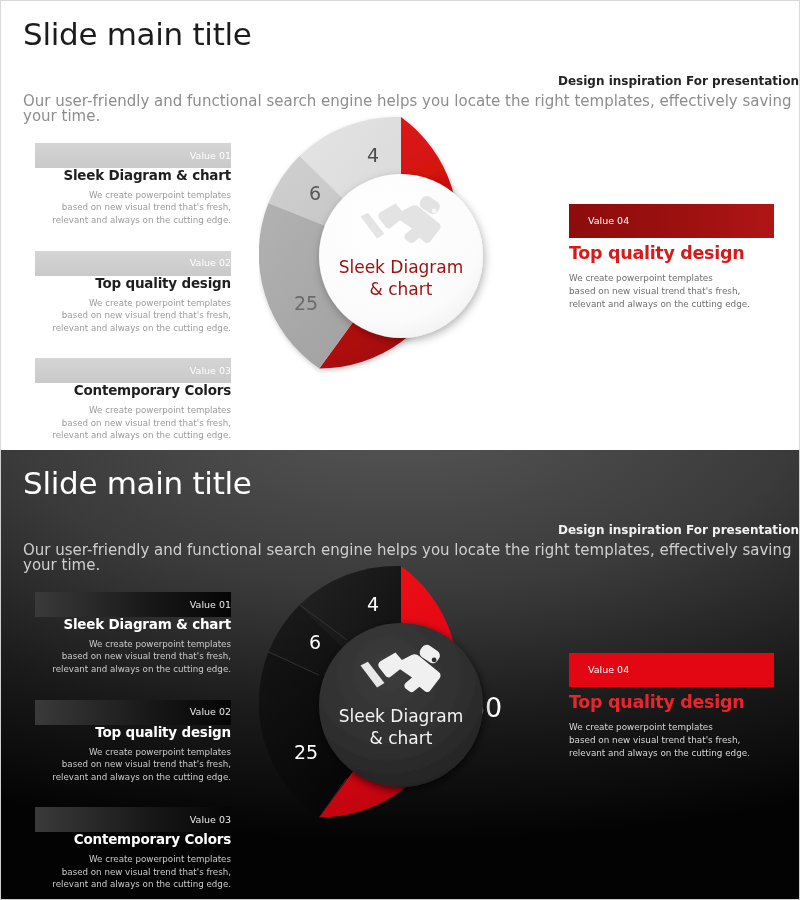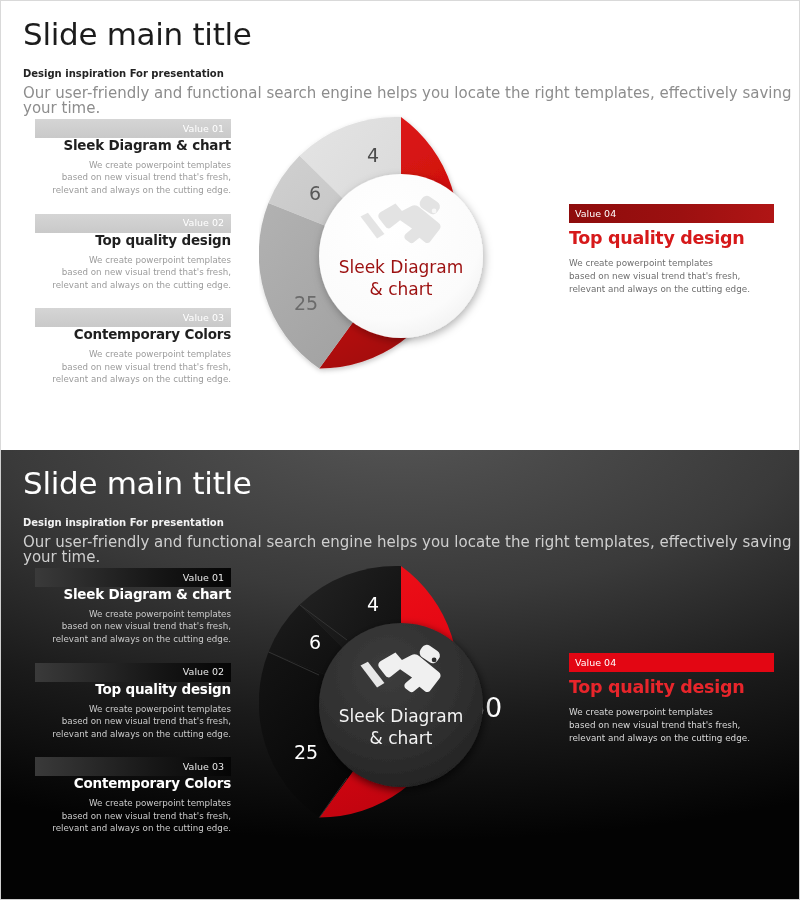--- a/index.html
+++ b/index.html
@@ -39,47 +39,48 @@
   .main-title {
     font-size: 31px;
     font-weight: 400;
     letter-spacing: -0.3px;
     line-height: 1;
   }
   .light .main-title { color: #1c1c1c; }
   .dark  .main-title { color: #ffffff; }
 
   .sub-title {
-    font-size: 10px;
+    font-size: 12px;
     font-weight: bold;
-    margin-top: 19px;
-    line-height: 1;
+    margin-top: 25px;
+    line-height: 1;
+    text-align: right;
   }
   .light .sub-title { color: #232323; }
   .dark  .sub-title { color: #f2f2f2; }
 
   .desc-line {
     font-size: 15px;
     margin-top: 7px;
     line-height: 1;
   }
   .light .desc-line { color: #8d8d8d; }
   .dark  .desc-line { color: #cfcfcf; }
 
   
   .left-list { position: absolute; left: 34px; top: 118px; width: 196px; }
   .list-item { margin-bottom: 17px; }
   .li-bar {
-    height: 19px;
+    height: 25px;
     display: flex;
     align-items: center;
     justify-content: flex-end;
-    padding-right: 7px;
     font-size: 9.5px;
     line-height: 1;
+    margin-top: 24px;
   }
   .light .li-bar {
     background: linear-gradient(to bottom, #d5d5d5 0%, #c9c9c9 100%);
     color: #ffffff;
   }
   .dark .li-bar {
     background: linear-gradient(to right, #3a3a3a 0%, #161616 62%, #050505 100%);
     color: #e8e8e8;
   }
   .li-title {
@@ -97,24 +98,24 @@
     font-size: 8.7px;
     line-height: 1.45;
     margin-top: 6px;
   }
   .light .li-body { color: #9b9b9b; }
   .dark  .li-body { color: #cccccc; }
 
   
   .right-panel { position: absolute; left: 568px; top: 203px; width: 205px; }
   .rp-bar {
-    height: 19px;
+    height: 34px;
     display: flex;
     align-items: center;
-    padding-left: 6px;
+    padding-left: 19px;
     font-size: 9.5px;
     color: #ffffff;
     line-height: 1;
     text-align: center;
   }
   .light .rp-bar { background: linear-gradient(to right, #8e0c0c 0%, #9c1010 55%, #b01515 100%); }
   .dark  .rp-bar { background: #e30613; }
   .rp-title {
     font-size: 17.5px;
     font-weight: bold;

